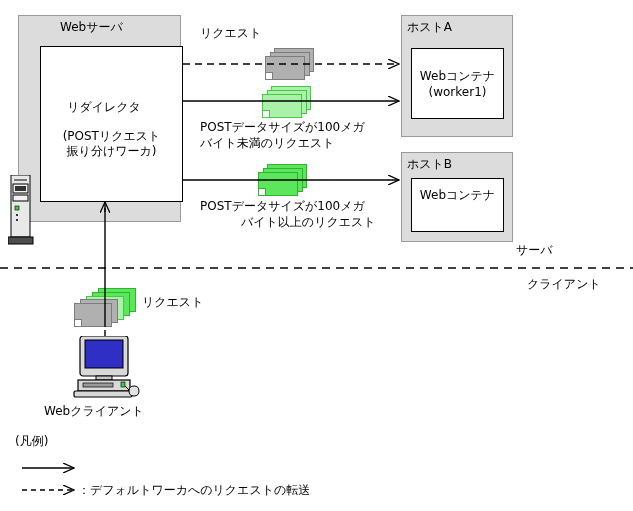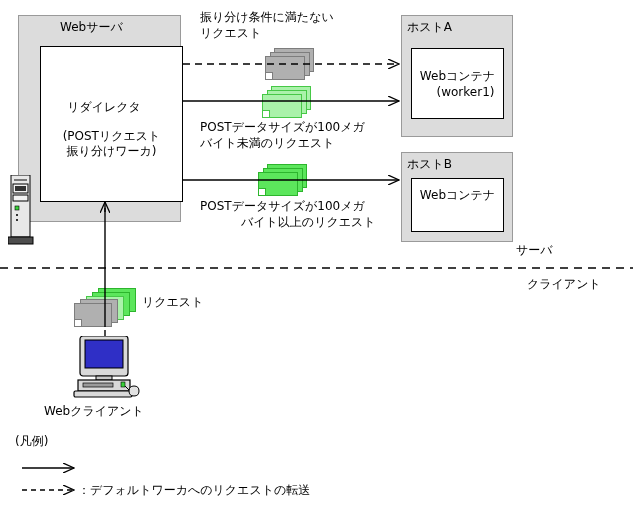--- a/index.html
+++ b/index.html
@@ -80,28 +80,27 @@
       <rect x="8" y="39" width="2" height="2" fill="#333"></rect>
       <rect x="8" y="44" width="2" height="2" fill="#333"></rect>
       <rect x="0" y="62" width="25" height="7" fill="#4d4d4d" stroke="#000" stroke-width="1"></rect>
     </svg>
   </div>
 
   <div class="abs graybox" style="left:401px;top:15px;width:112px;height:122px;"></div>
   <div class="abs txt" style="left:407px;top:20px;">ホストA</div>
   <div class="abs whitebox" style="left:411px;top:48px;width:93px;height:71px;"></div>
   <div class="abs txt" style="left:411px;top:69px;width:93px;text-align:center;">Webコンテナ</div>
-  <div class="abs txt" style="left:411px;top:85px;width:93px;text-align:center;padding-left:8px;">(worker1)</div>
+  <div class="abs txt" style="left:411px;top:85px;width:93px;text-align:center;">(worker1)</div>
 
   <div class="abs graybox" style="left:401px;top:152px;width:112px;height:90px;"></div>
   <div class="abs txt" style="left:407px;top:157px;">ホストB</div>
   <div class="abs whitebox" style="left:411px;top:178px;width:93px;height:54px;"></div>
   <div class="abs txt" style="left:411px;top:188px;width:93px;text-align:center;">Webコンテナ</div>
 
-  <div class="abs txt" style="left:200px;top:10px;">振り分け条件に満たない</div>
   <div class="abs txt" style="left:200px;top:26px;">リクエスト</div>
 
   <div class="abs txt" style="left:200px;top:120px;">POSTデータサイズが100メガ</div>
   <div class="abs txt" style="left:200px;top:136px;">バイト未満のリクエスト</div>
 
   <div class="abs txt" style="left:200px;top:199px;">POSTデータサイズが100メガ</div>
   <div class="abs txt" style="left:200px;top:215px;margin-left:41px;">バイト以上のリクエスト</div>
 
   <div class="abs txt" style="left:516px;top:243px;">サーバ</div>
   <div class="abs txt" style="left:527px;top:277px;">クライアント</div>

